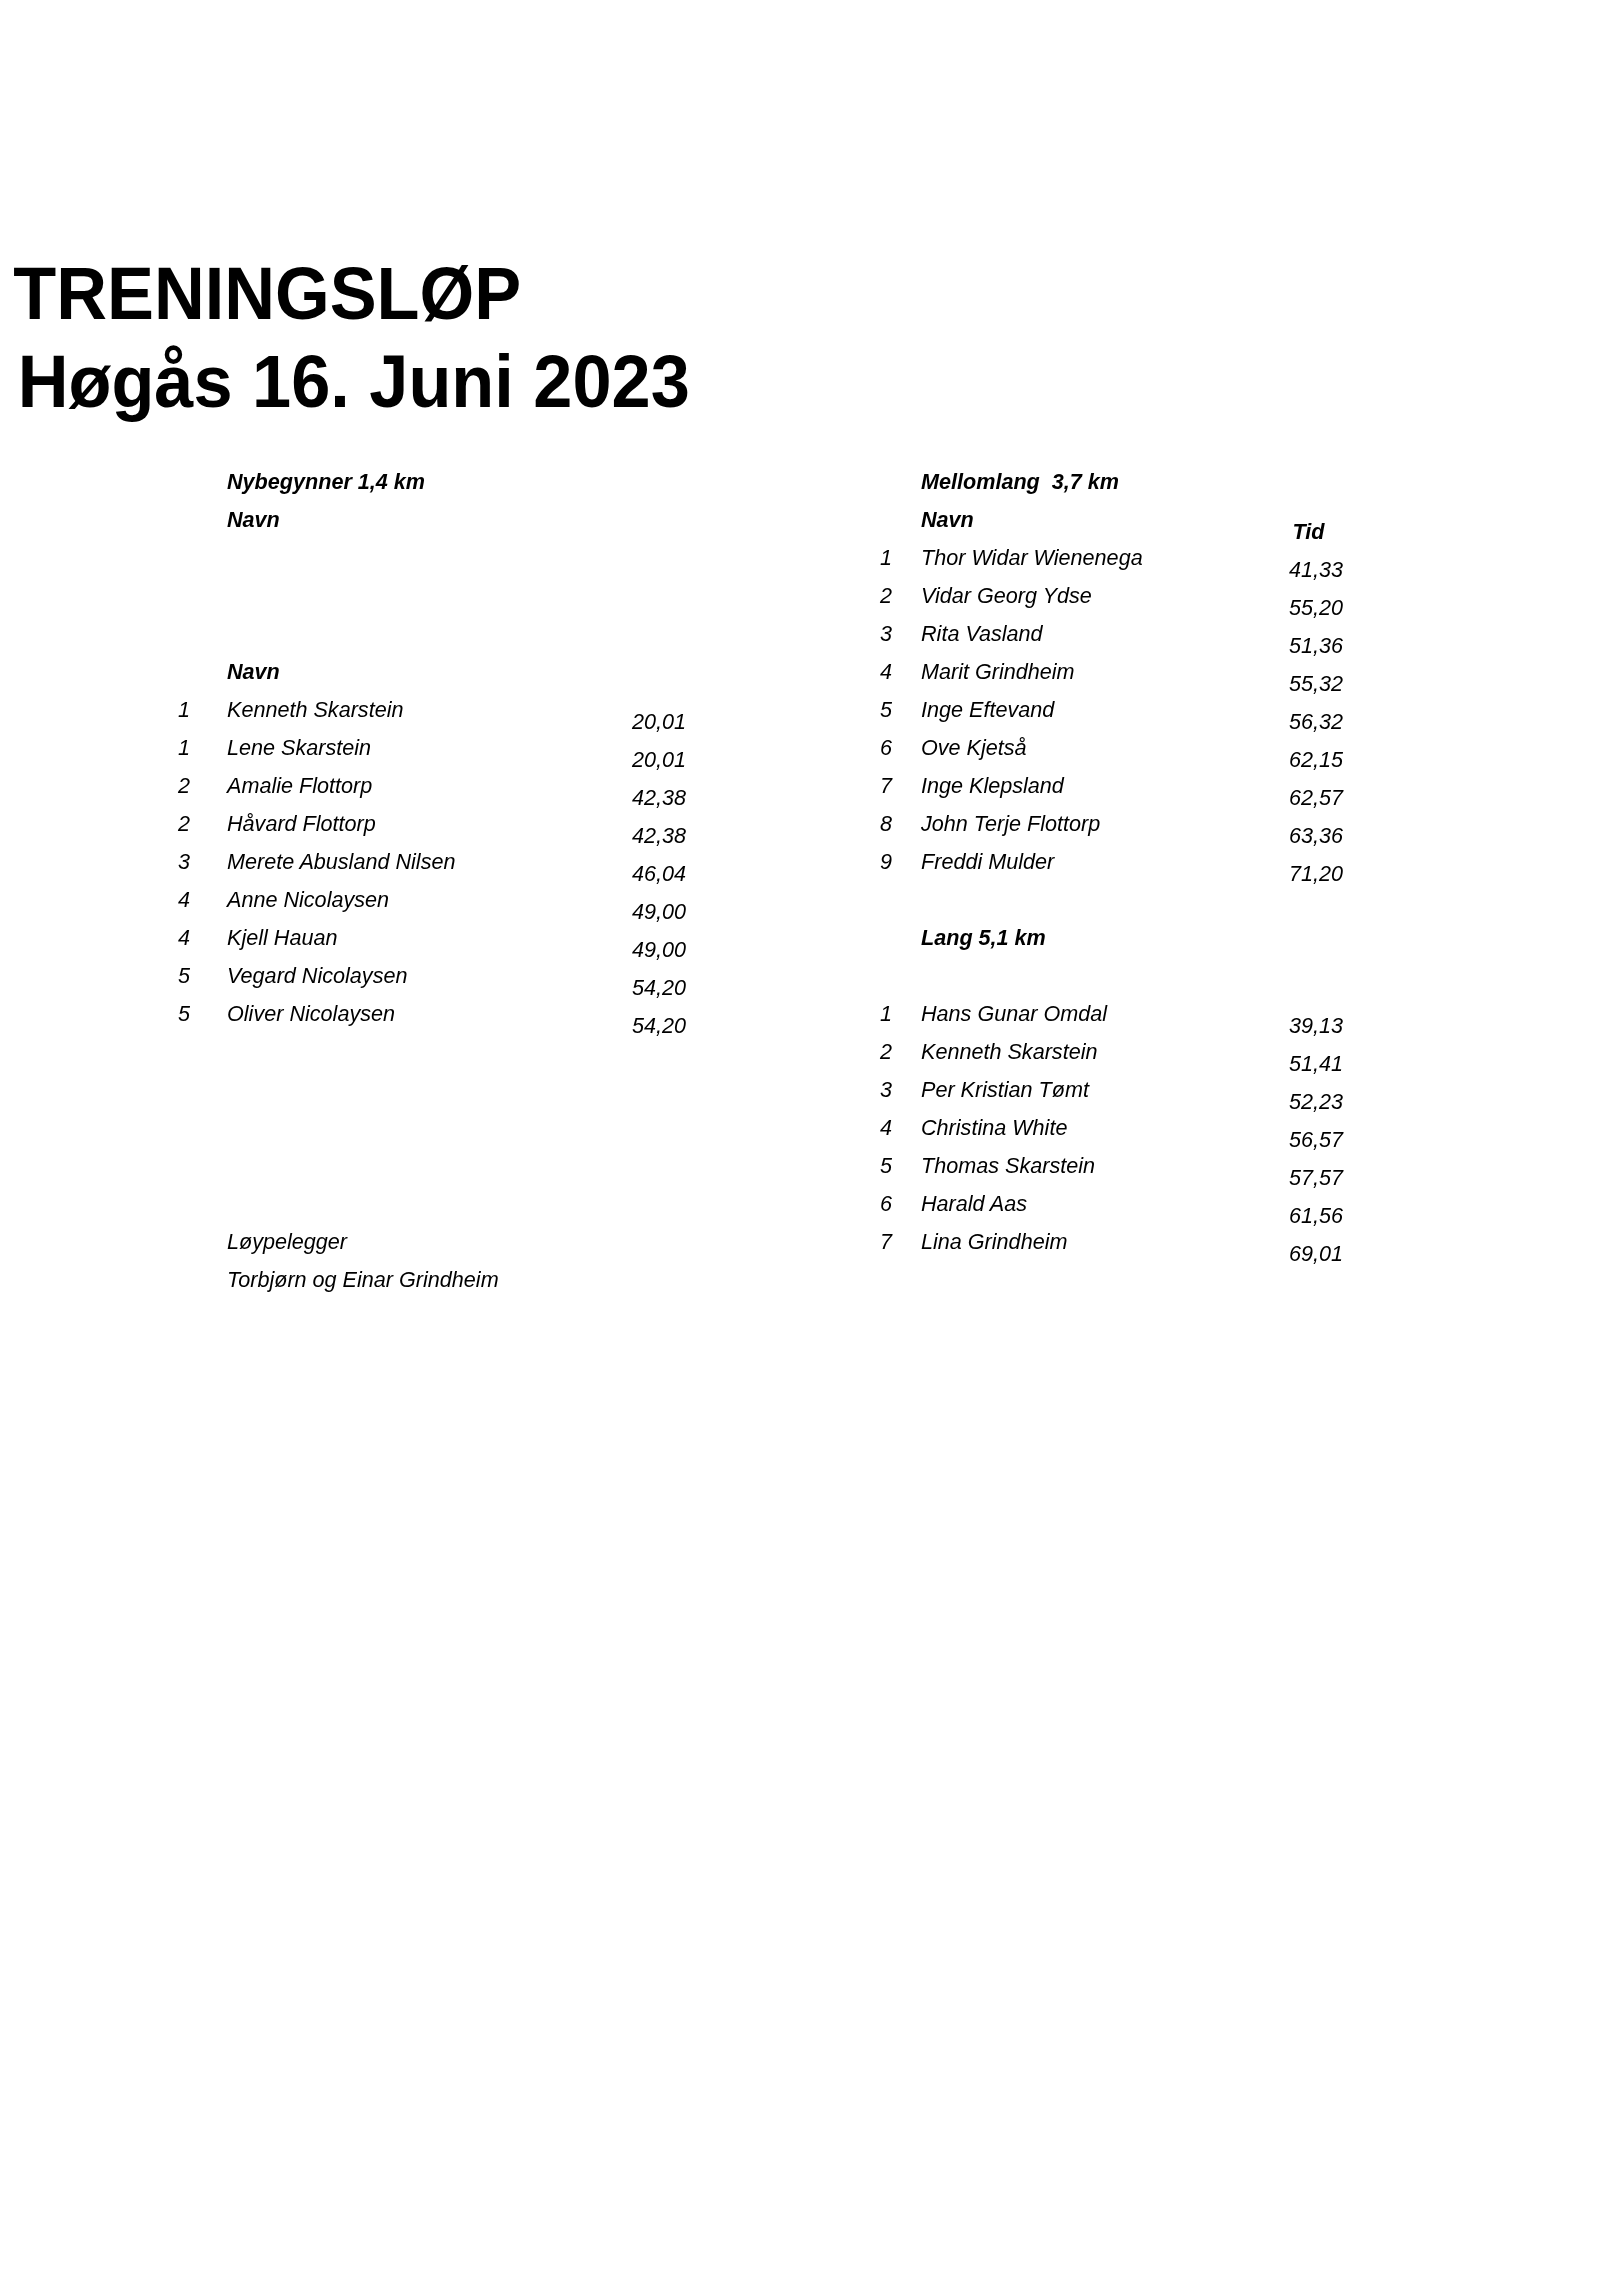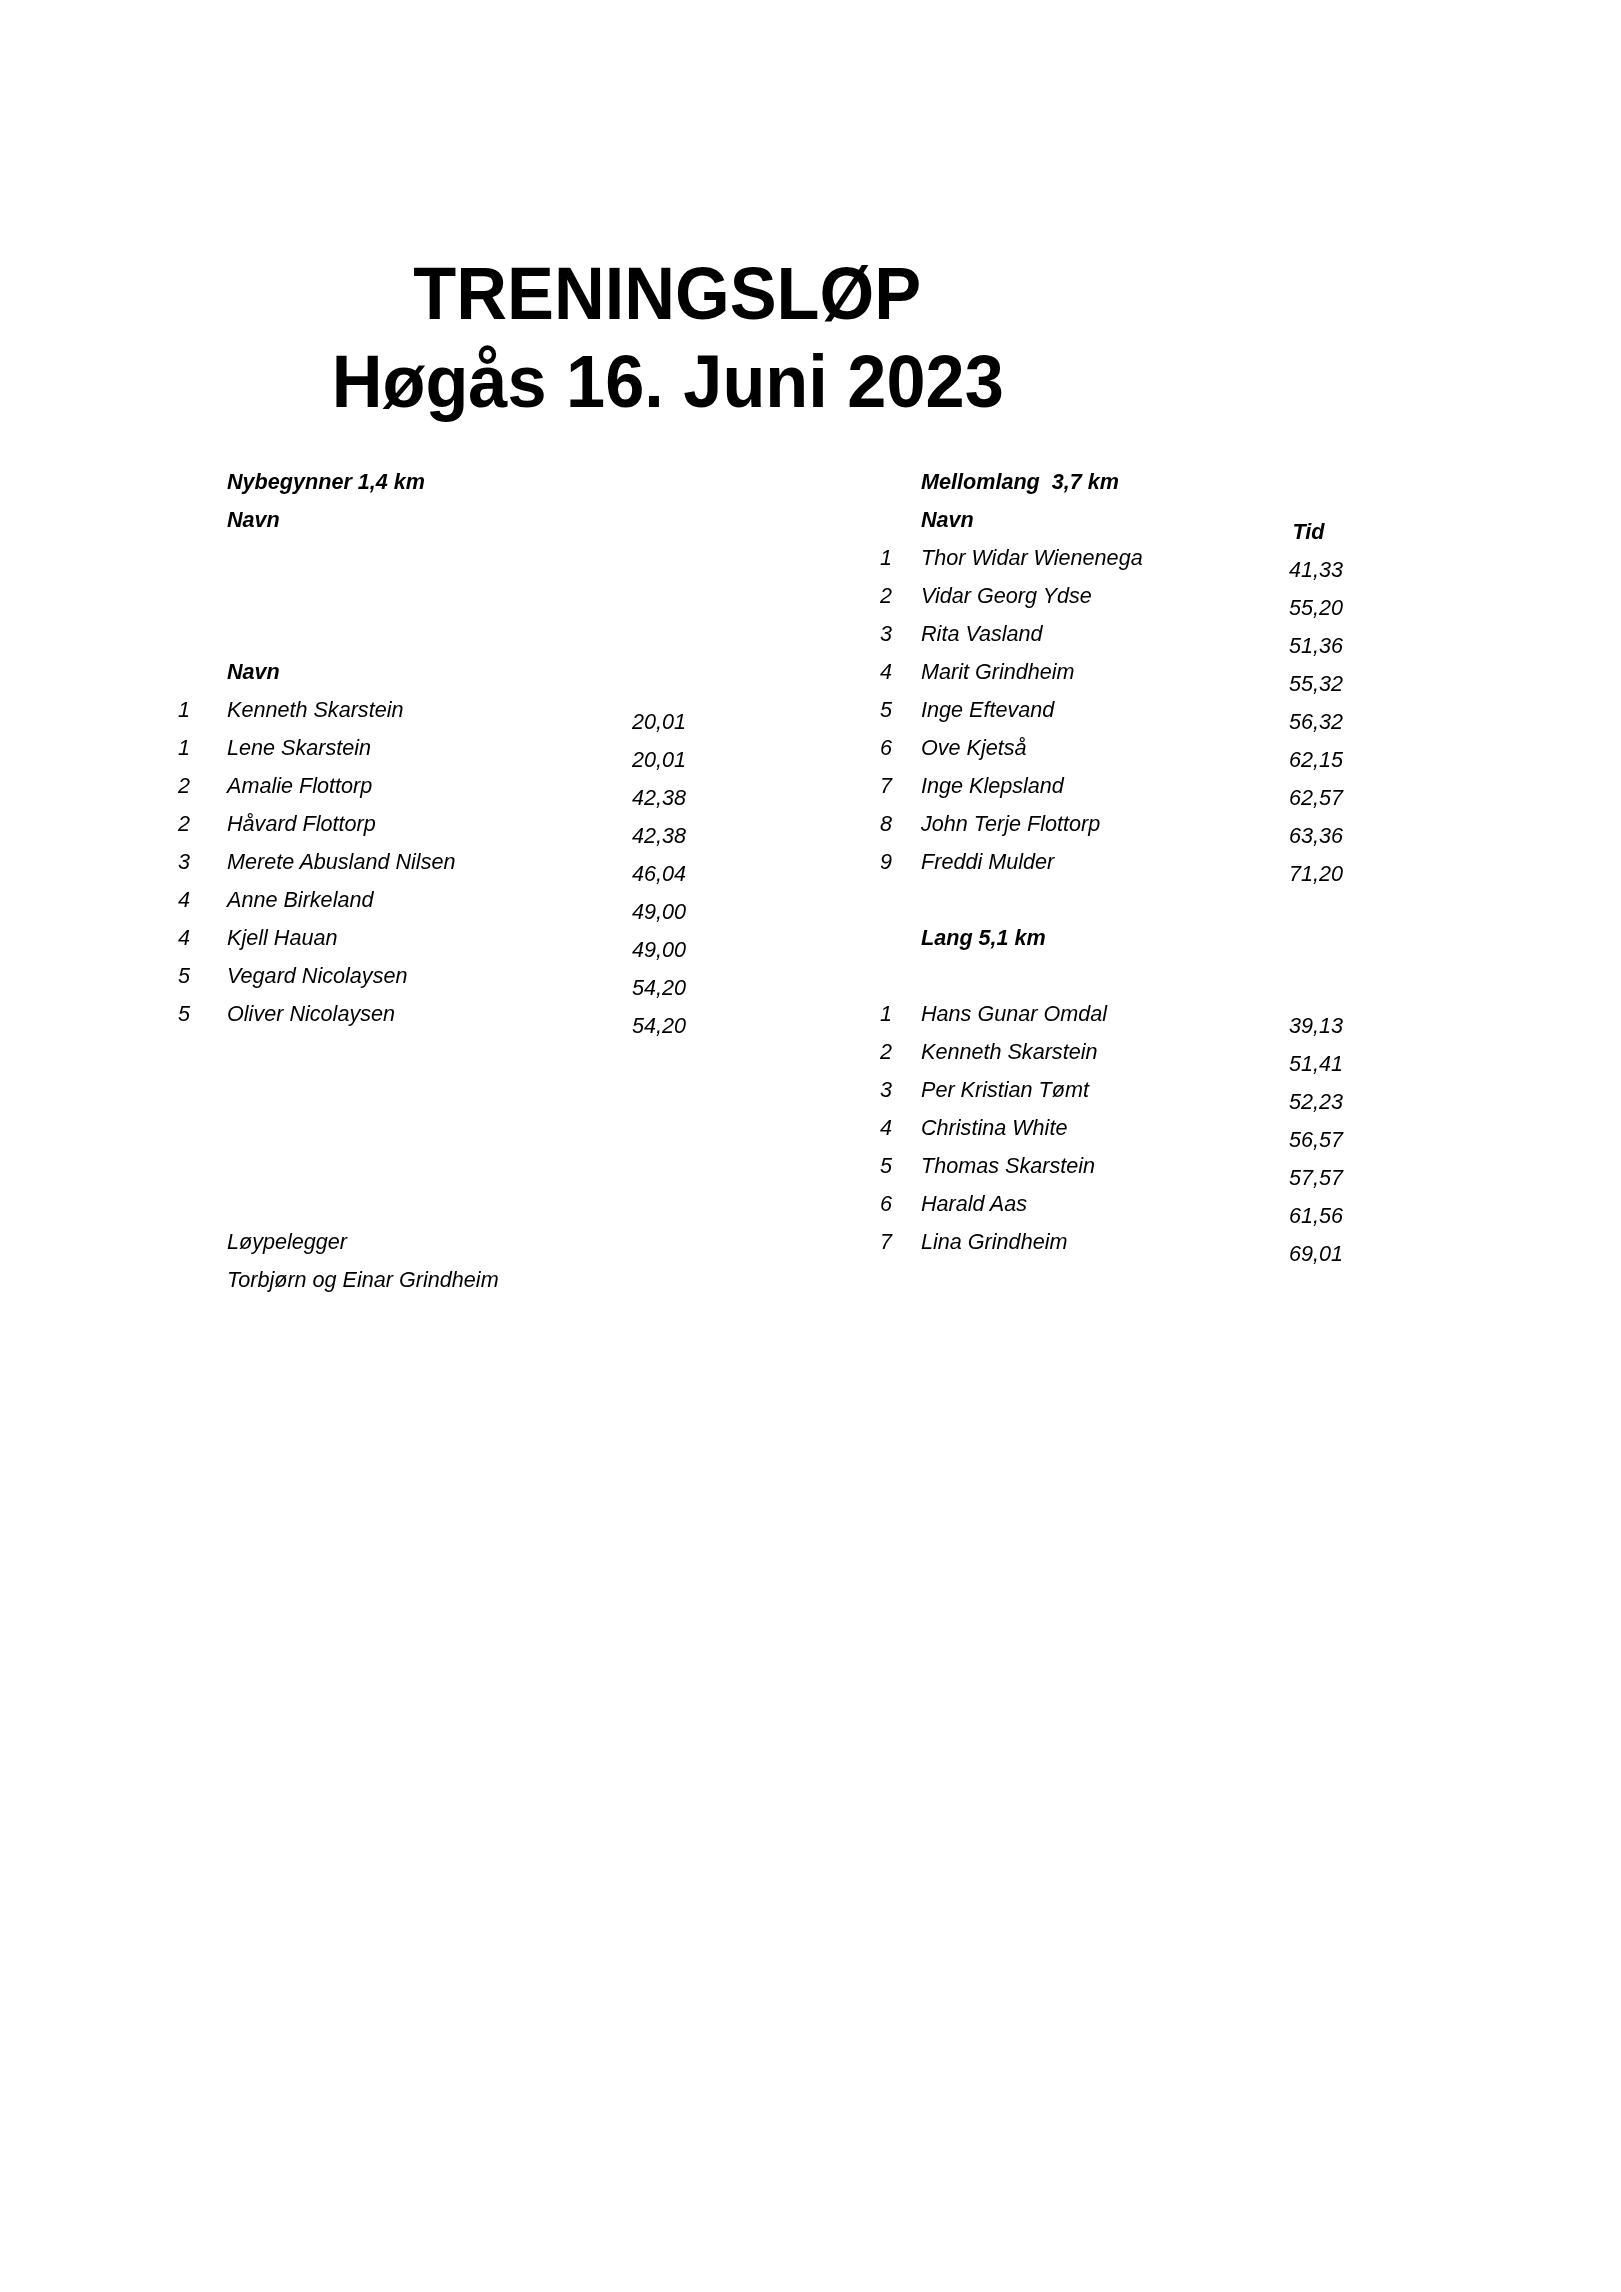--- a/index.html
+++ b/index.html
@@ -1,21 +1,21 @@
 <!DOCTYPE html>
 <html><head>
 <meta charset="utf-8">
 <style>
   html, body { margin: 0; padding: 0; background: #ffffff; }
   body {
     width: 1621px; height: 2293px; position: relative; overflow: hidden;
     font-family: "Liberation Sans", sans-serif; color: #000;
   }
   .title {
-    position: absolute; left: 0; width: 1335px; text-align: center;
+    position: absolute; left: 0; width: 1335px; 
     font-weight: bold; font-size: 74px; line-height: 1; white-space: nowrap;
   }
   .title span { display: inline-block; transform: scaleX(0.95); transform-origin: center; }
   .t1 { top: 257px; }
   .t2 { top: 345px; }
 
   .col { position: absolute; top: 463px; }
   .row {
     position: relative; height: 38px; line-height: 38px;
     font-size: 21.6px; white-space: nowrap; font-style: italic;
@@ -81,21 +81,21 @@
     <span class="name">Håvard Flottorp</span>
     <span class="time">42,38</span>
   </div>
   <div class="row">
     <span class="rank">3</span>
     <span class="name">Merete Abusland Nilsen</span>
     <span class="time">46,04</span>
   </div>
   <div class="row">
     <span class="rank">4</span>
-    <span class="name">Anne Birkeland</span>
+    <span class="name">Anne Nicolaysen</span>
     <span class="time">49,00</span>
   </div>
   <div class="row">
     <span class="rank">4</span>
     <span class="name">Kjell Hauan</span>
     <span class="time">49,00</span>
   </div>
   <div class="row">
     <span class="rank">5</span>
     <span class="name">Vegard Nicolaysen</span>

